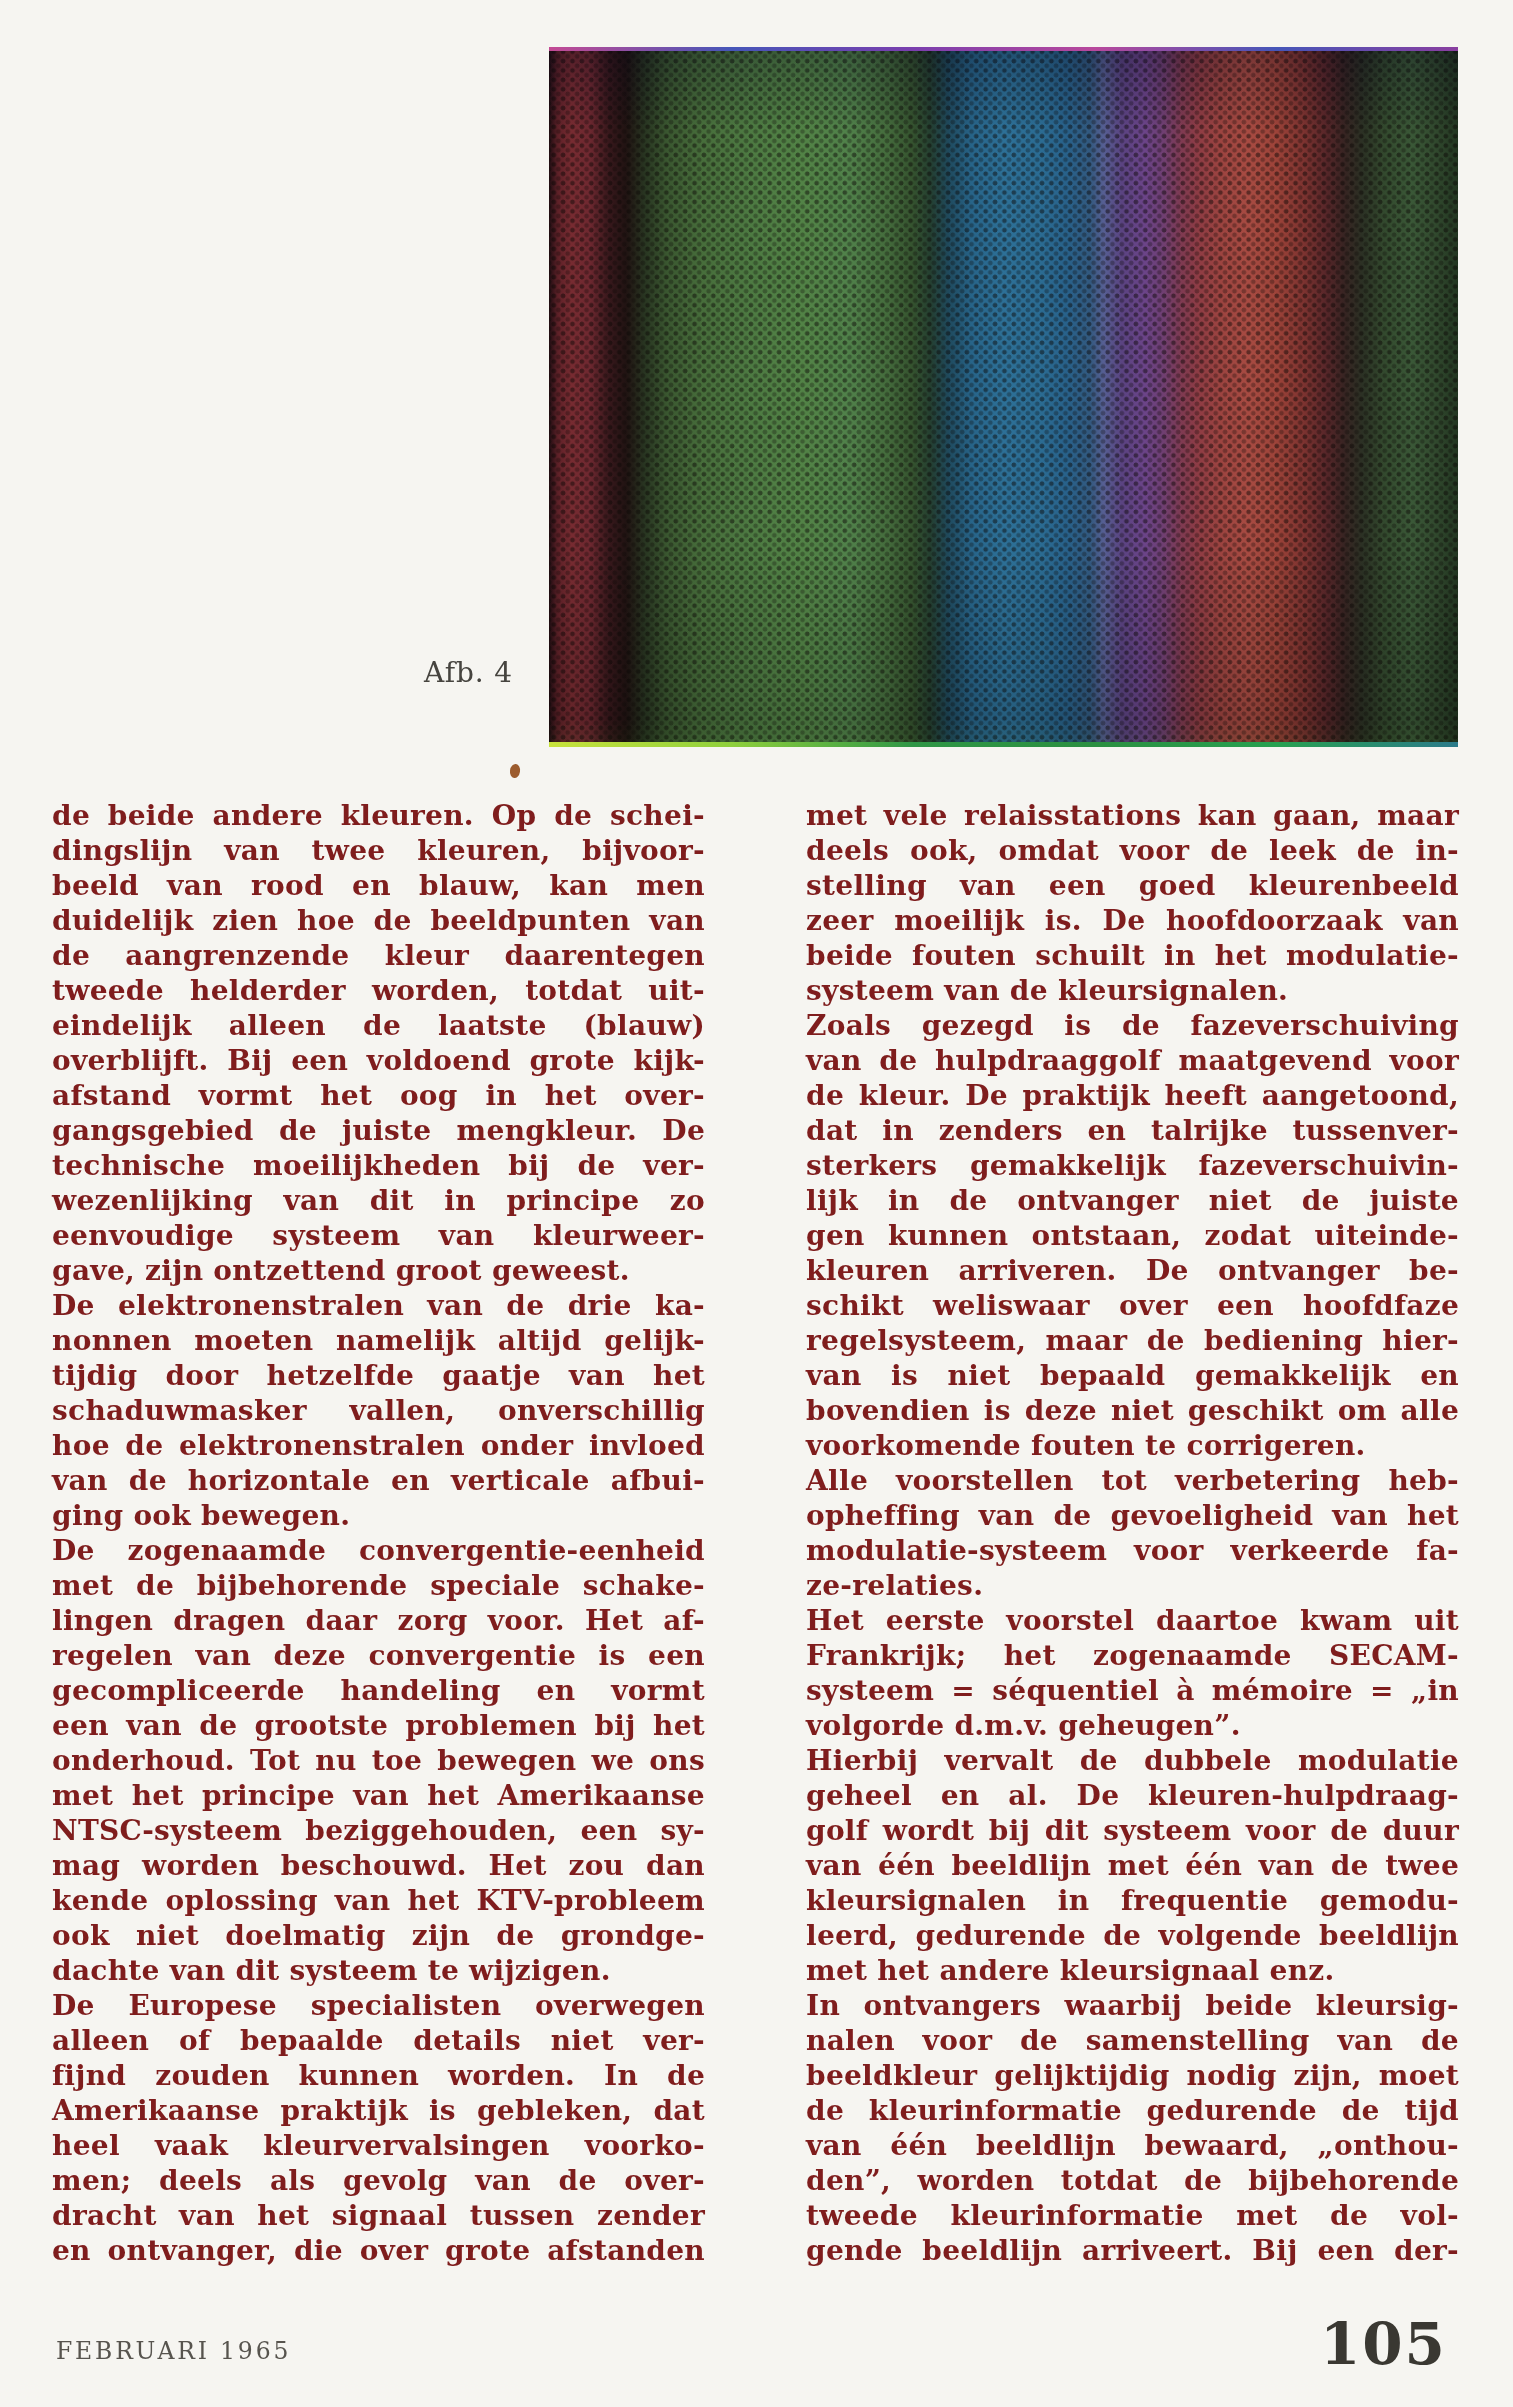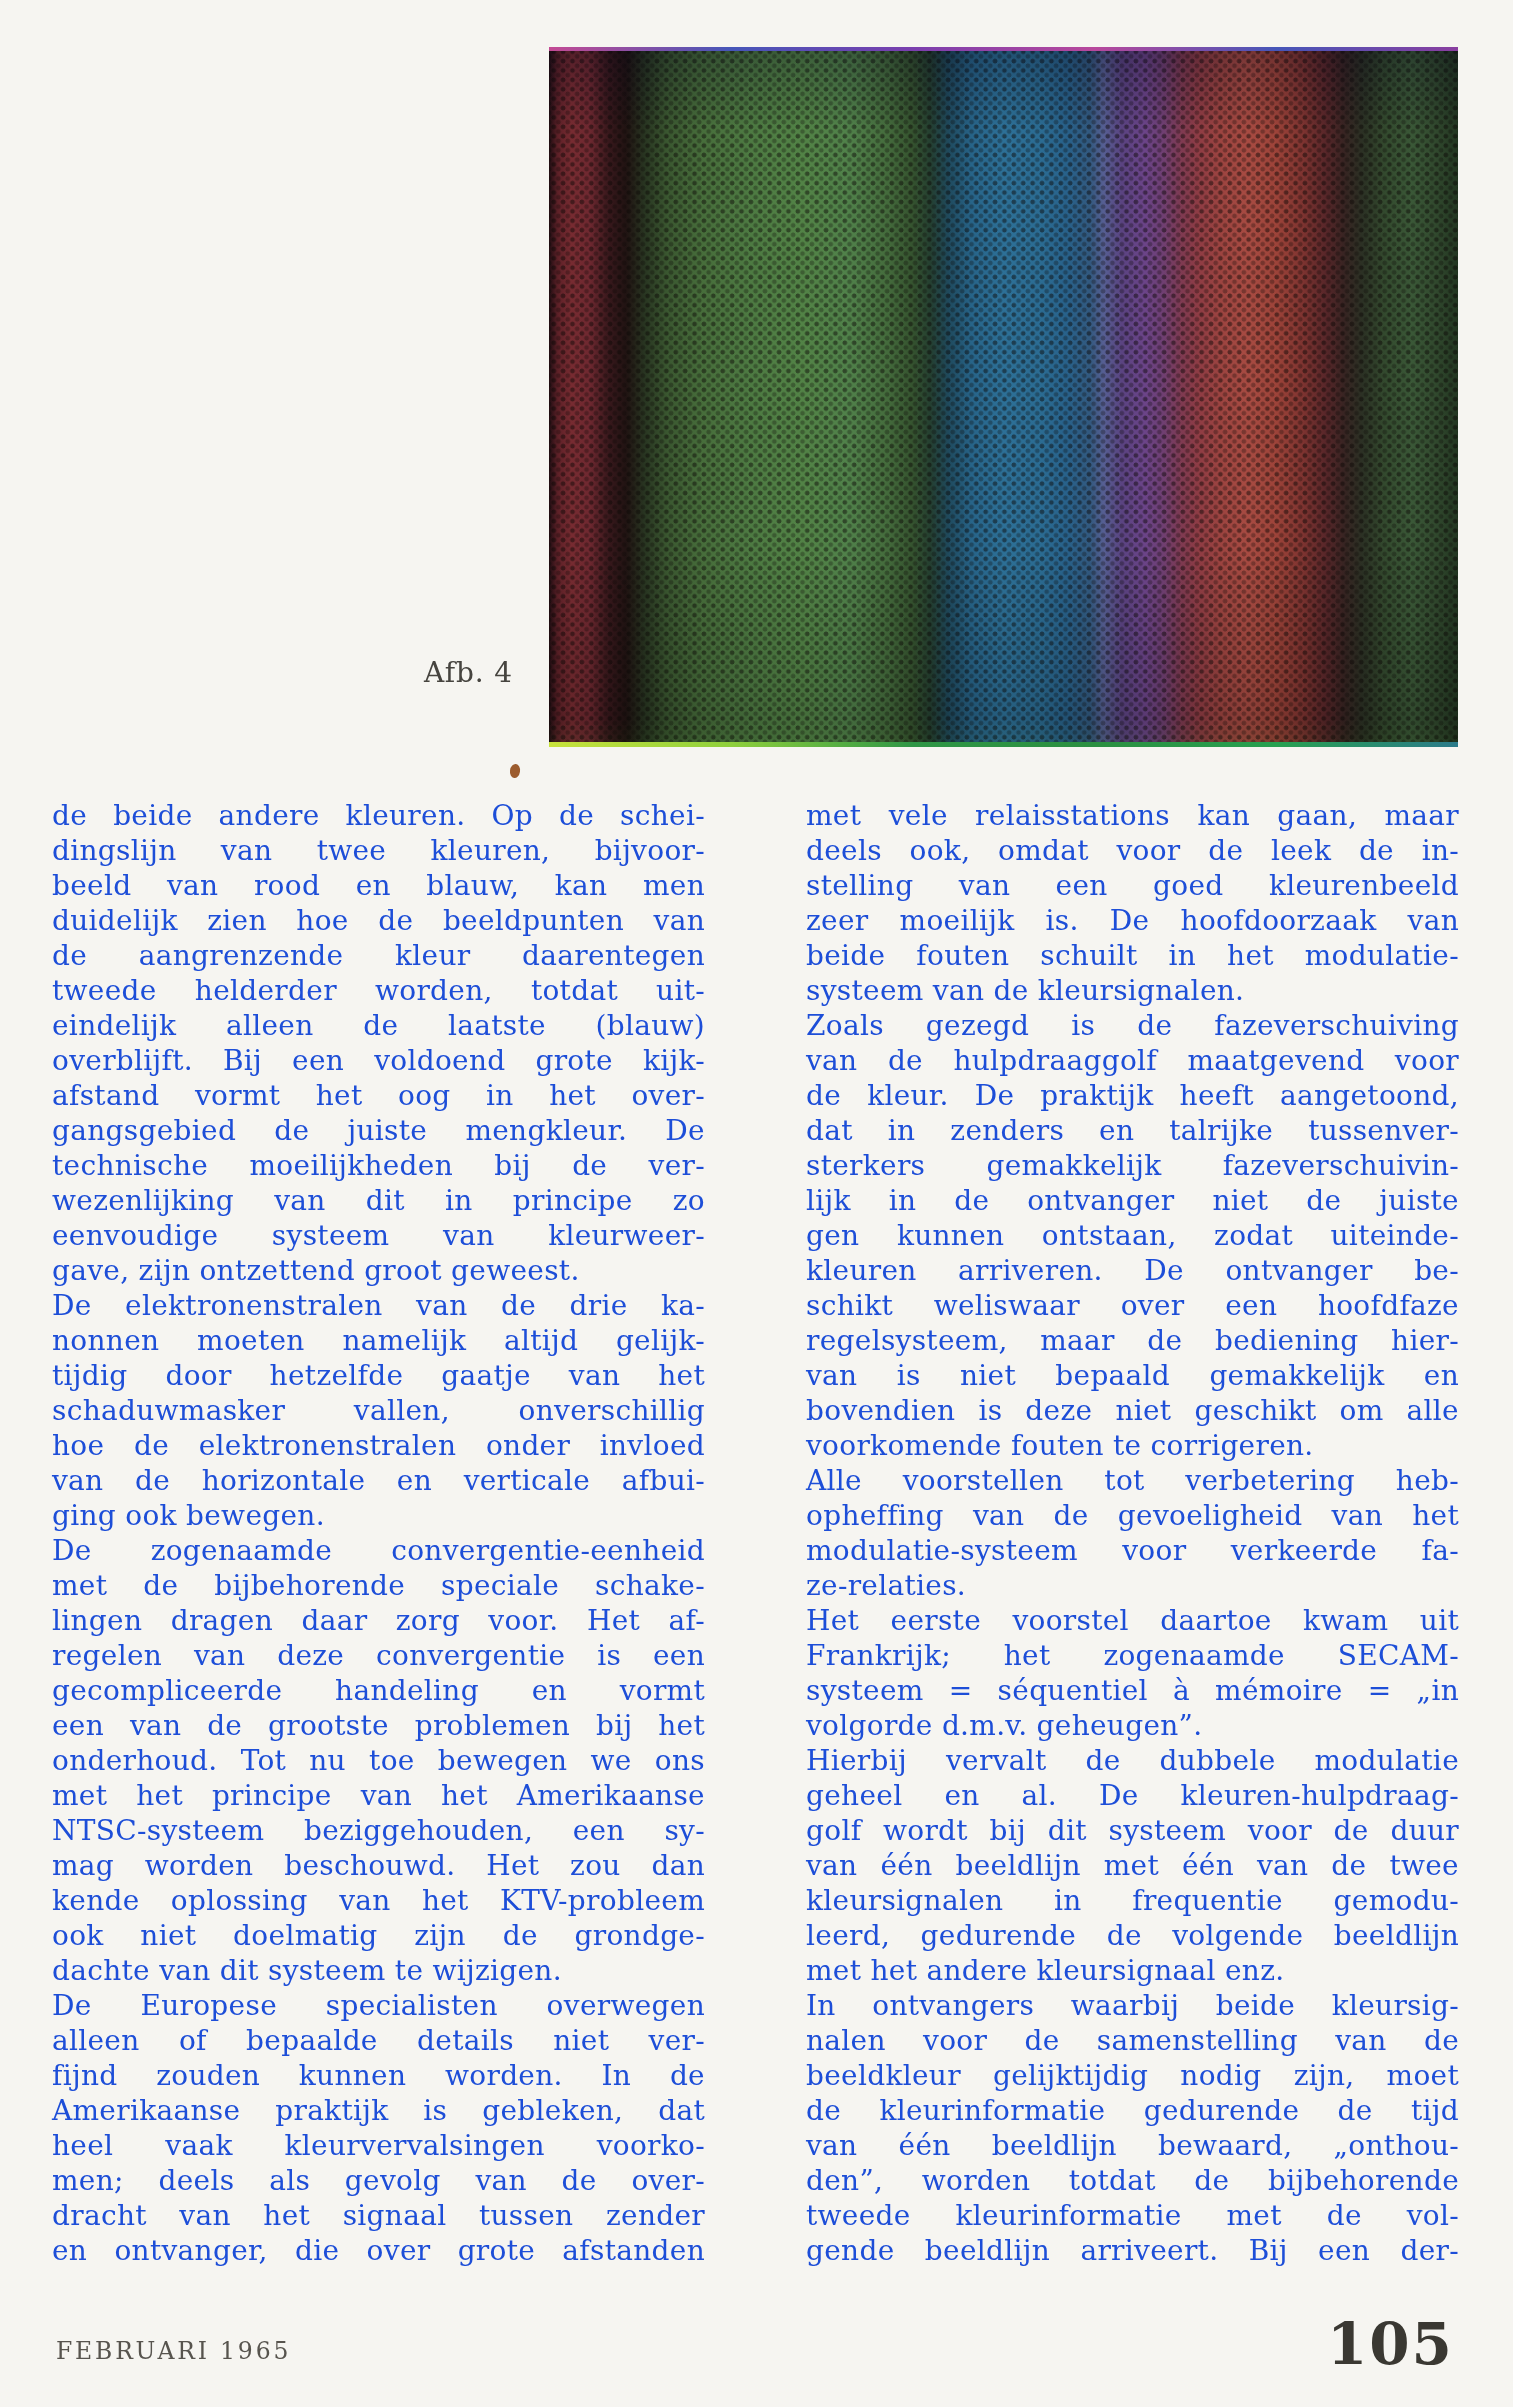--- a/index.html
+++ b/index.html
@@ -40,22 +40,23 @@
     font-size:28px;color:#46443f;letter-spacing:0.9px;
   }
   .ink-dot{
     position:absolute;left:510px;top:764px;width:10.4px;height:14px;
     border-radius:50%;background:#9c5c2e;transform:rotate(8deg);
   }
 
   
   .col{
     position:absolute;top:798px;width:653px;
-    font-size:28px;line-height:35px;color:#1d4ed8;
+    font-size:28px;line-height:35px;color:#7f1d1d;
     letter-spacing:0.3px;
+    font-weight:bold;
   }
   .col-left{left:52px;}
   .col-right{left:806px;}
   .line{
     text-align:justify;
     -moz-text-align-last:justify;
     text-align-last:justify;
     white-space:normal;
     height:35px;overflow:visible;
   }
@@ -64,21 +65,21 @@
     -moz-text-align-last:left;
   }
 
   
   .footer-left{
     position:absolute;left:56px;top:2337px;
     font-size:23.5px;letter-spacing:2.8px;color:#57544e;
   }
   .footer-page{
     position:absolute;left:1320px;top:2315px;width:141px;
-    text-align:center;font-size:58px;line-height:1;font-weight:700;
+    text-align:left;font-size:58px;line-height:1;font-weight:700;
     letter-spacing:1.9px;color:#3a3832;
   }
 </style>
 </head>
 <body>
 
 <div class="page">
 
   <div class="figure">
     <div class="band-base" id="band-base" style="background: linear-gradient(90deg, rgb(32, 13, 18) 0%, rgb(95, 33, 40) 1%, rgb(119, 43, 49) 2.5%, rgb(110, 40, 48) 4.5%, rgb(57, 24, 28) 6.5%, rgb(32, 19, 18) 8.5%, rgb(40, 53, 33) 10.5%, rgb(58, 87, 48) 13%, rgb(71, 110, 59) 17%, rgb(77, 122, 66) 22%, rgb(82, 131, 70) 28%, rgb(80, 129, 74) 33%, rgb(69, 109, 61) 37%, rgb(53, 83, 47) 40%, rgb(36, 63, 49) 42%, rgb(31, 74, 94) 44%, rgb(39, 100, 137) 46.5%, rgb(45, 112, 151) 50%, rgb(43, 108, 147) 54%, rgb(40, 97, 138) 57%, rgb(50, 89, 127) 59.5%, rgb(86, 95, 147) 61%, rgb(90, 67, 129) 63%, rgb(107, 68, 137) 65.5%, rgb(111, 63, 115) 67.5%, rgb(126, 58, 82) 69.5%, rgb(143, 60, 68) 71.5%, rgb(157, 68, 64) 74%, rgb(168, 75, 66) 77%, rgb(157, 67, 57) 80%, rgb(125, 51, 48) 83%, rgb(87, 38, 41) 85.5%, rgb(55, 36, 34) 87.5%, rgb(43, 49, 36) 89.5%, rgb(51, 74, 46) 92%, rgb(58, 88, 55) 95%, rgb(49, 73, 46) 97.5%, rgb(34, 54, 33) 100%);"></div>

